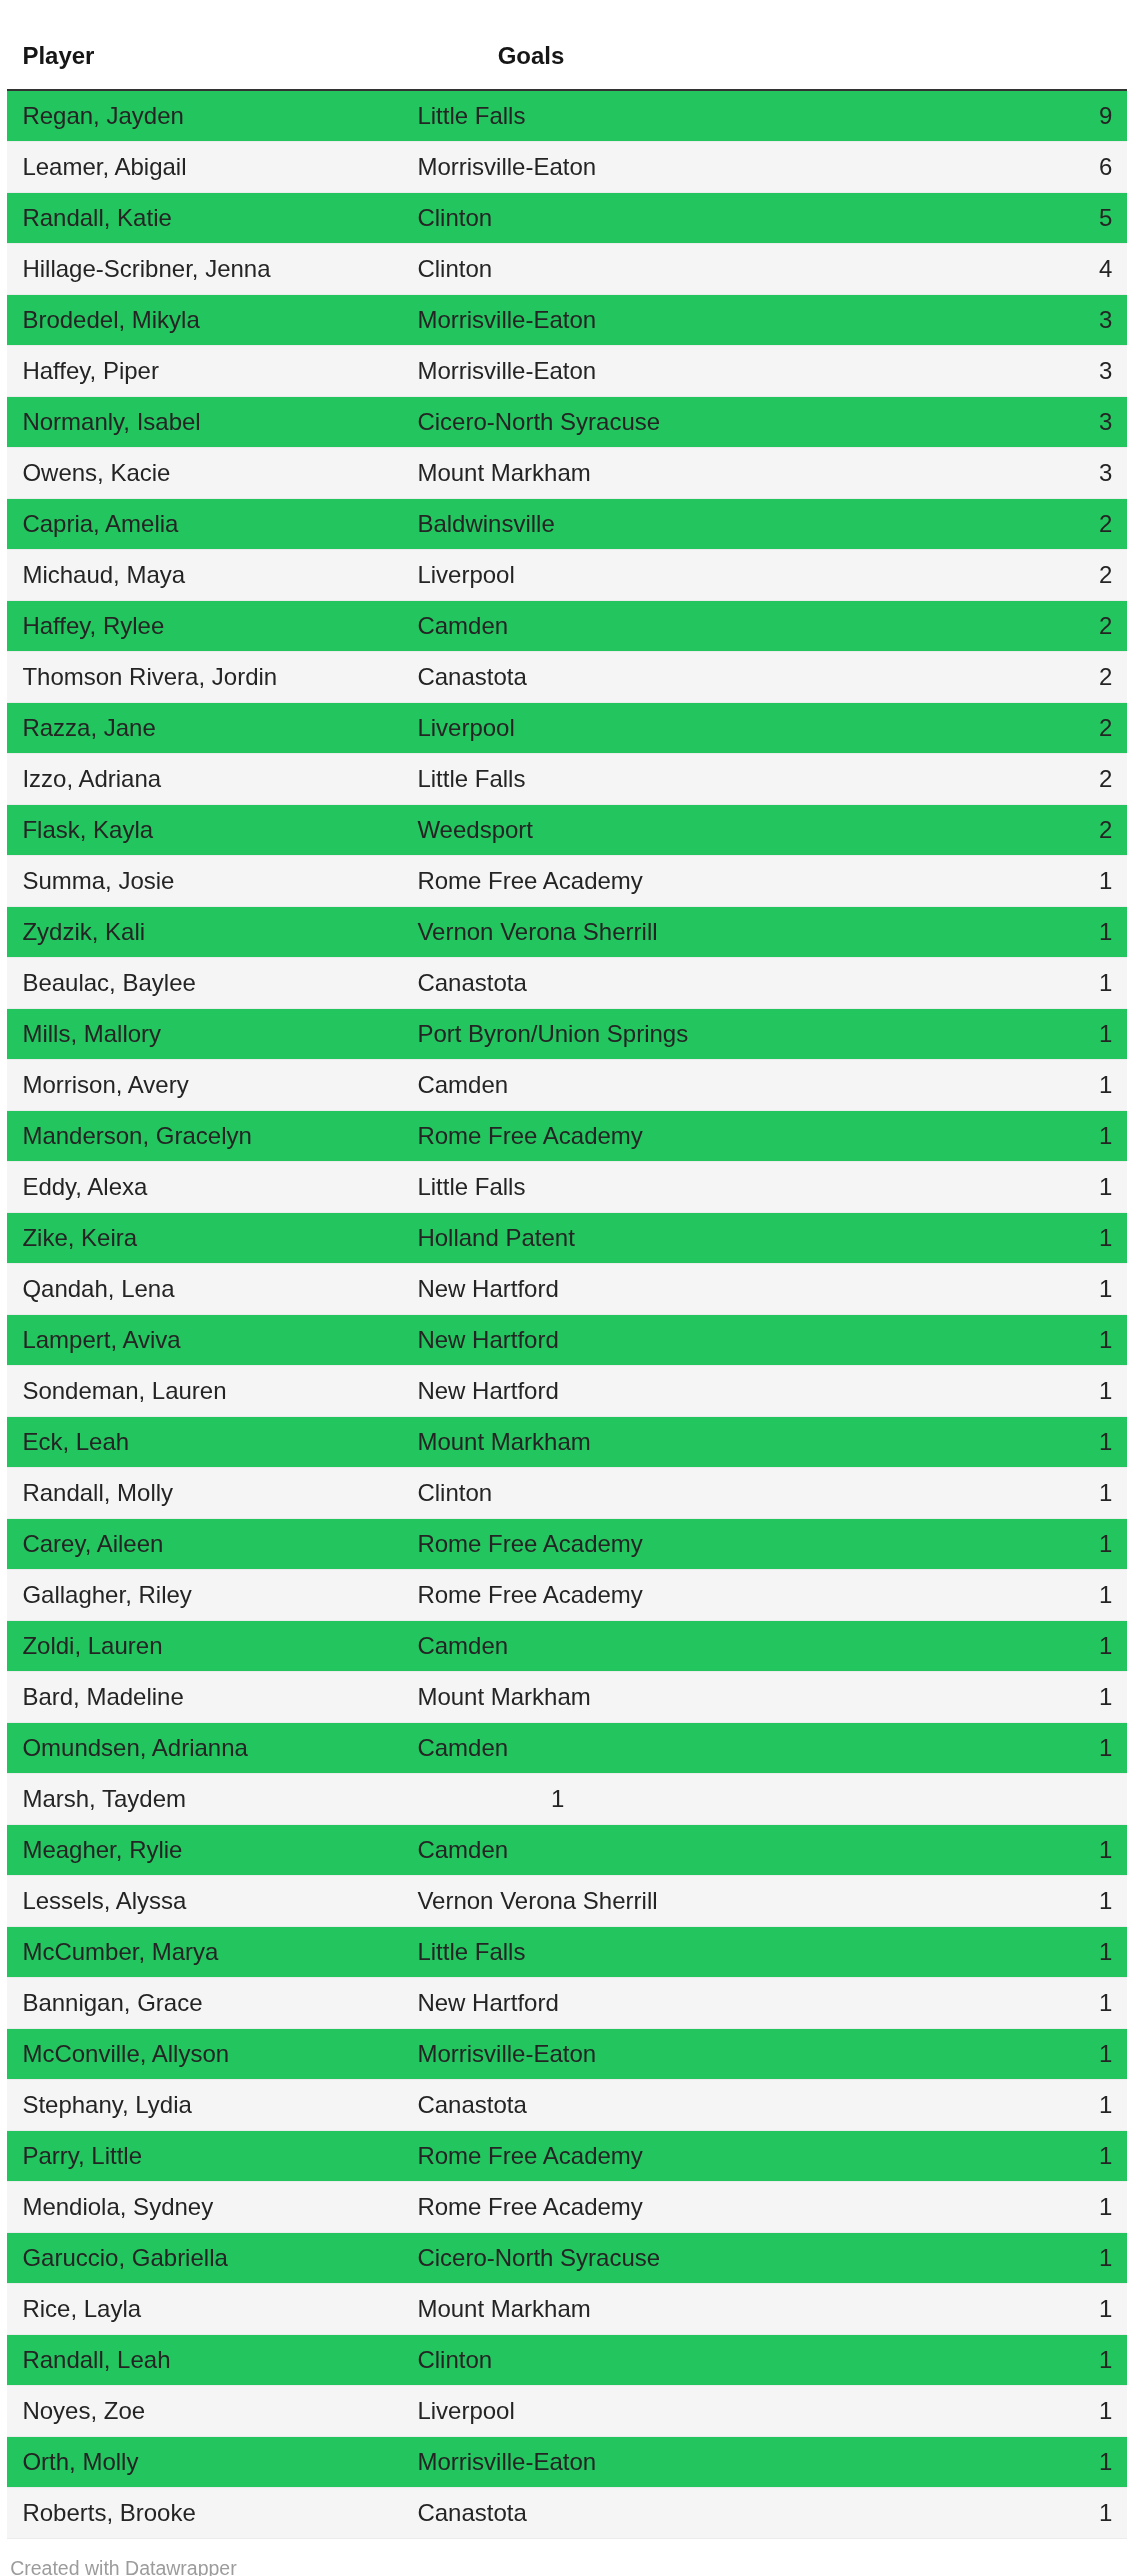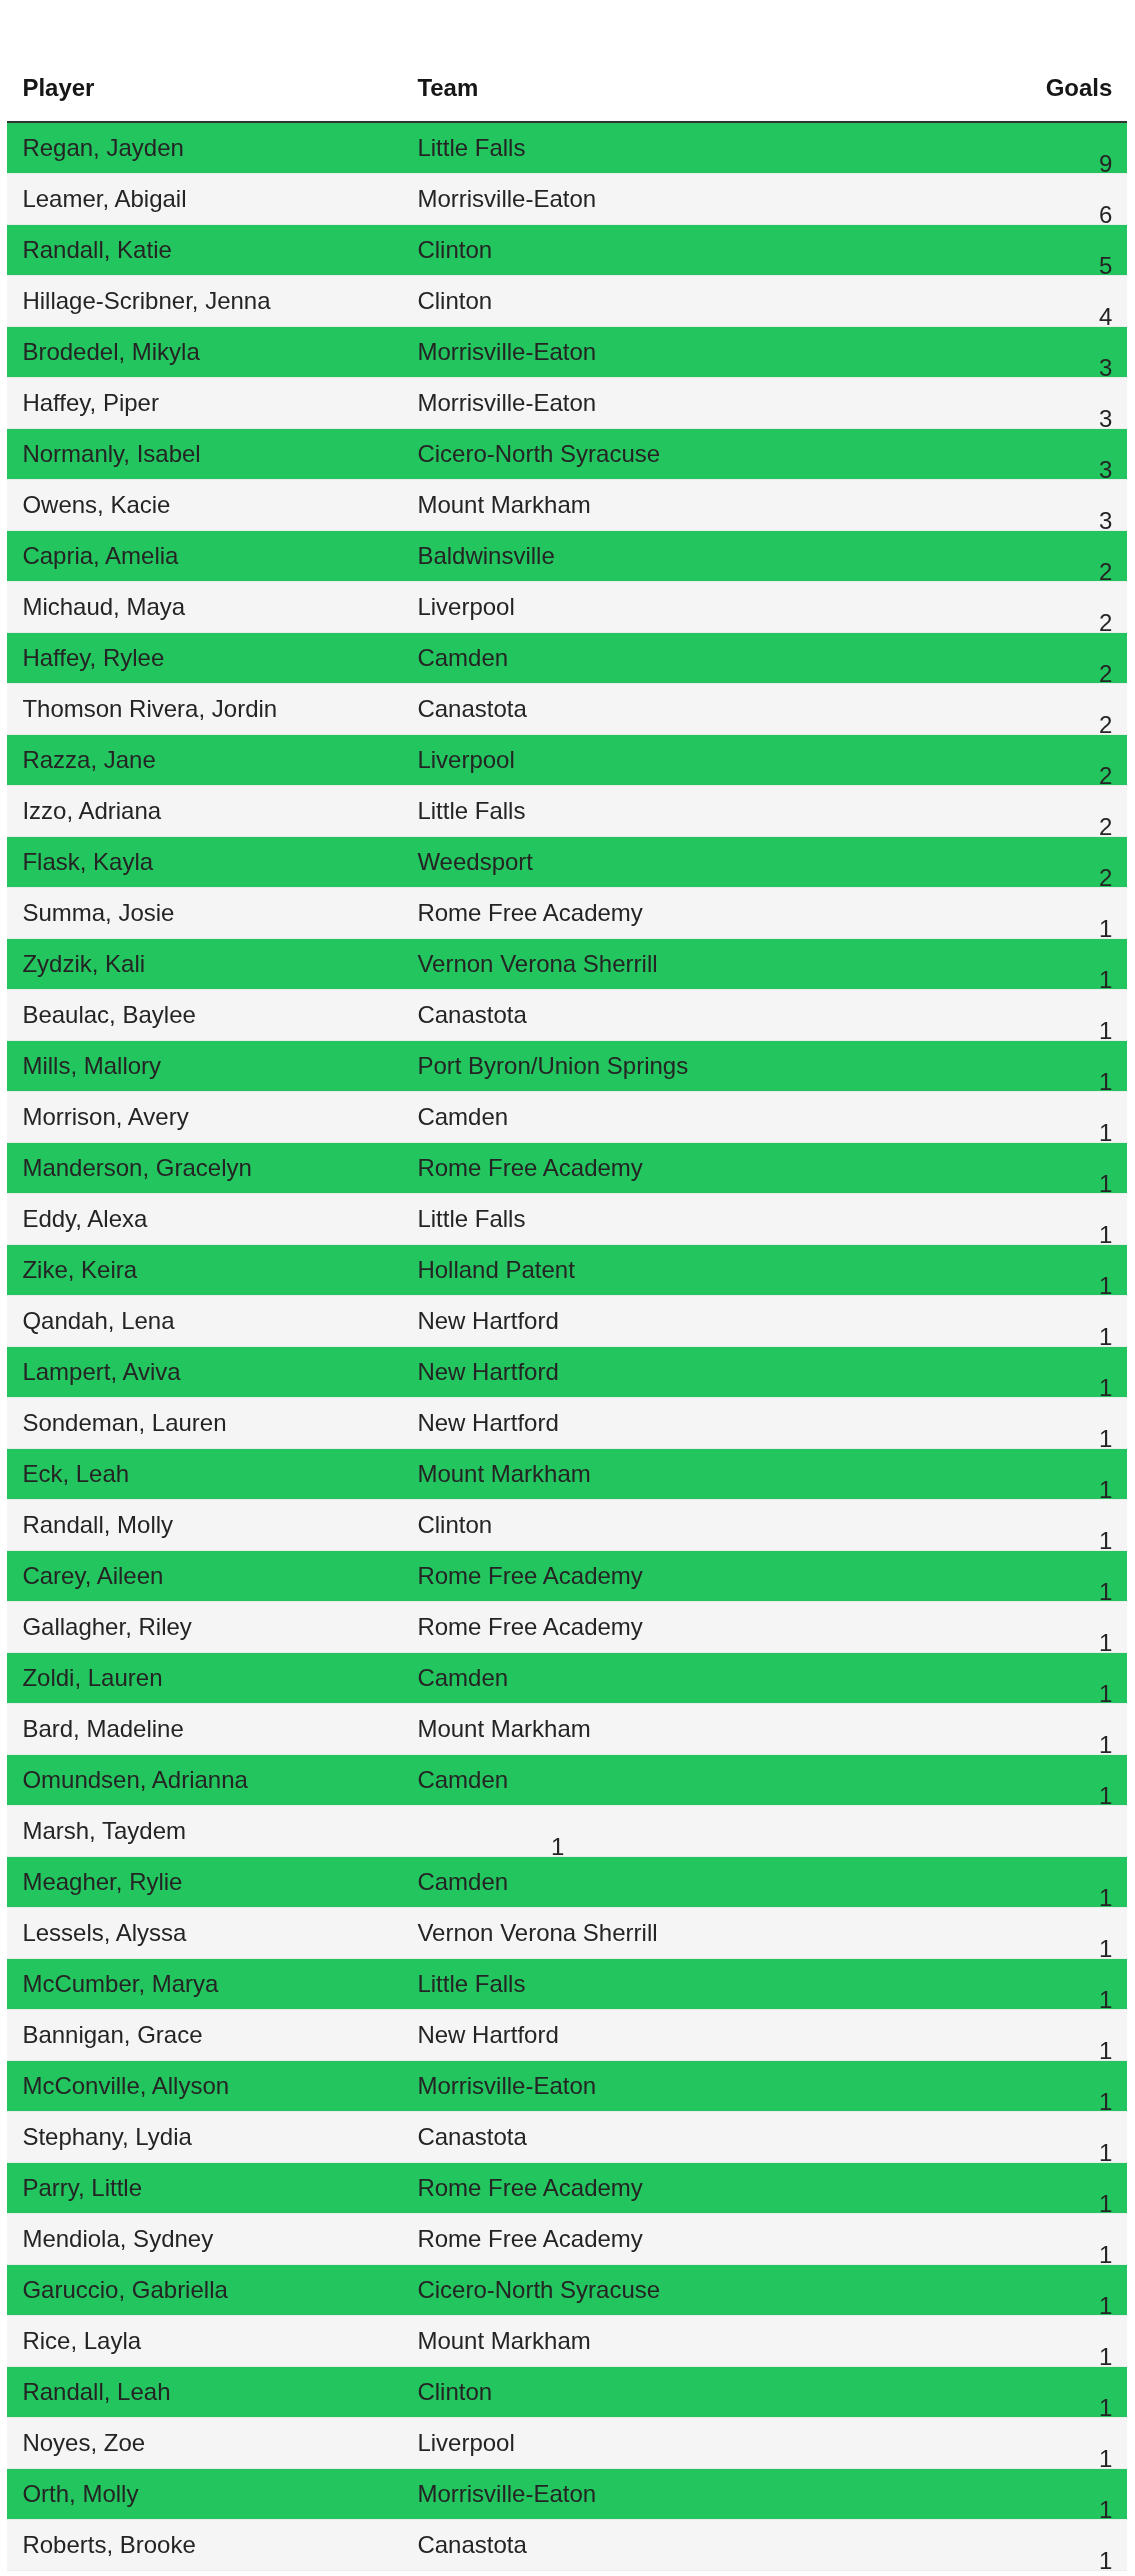--- a/index.html
+++ b/index.html
@@ -16,21 +16,21 @@
     width: 1120px;
   }
   .cell {
     padding: 0 15px;
     box-sizing: border-box;
     white-space: nowrap;
     overflow: hidden;
   }
   .col-player { flex: 0 0 395px; }
   .col-team   { flex: 1 1 auto; }
-  .col-goals  { flex: 0 0 177px; text-align: right; font-variant-numeric: tabular-nums; margin-top: 32px; }
+  .col-goals  { flex: 0 0 177px; text-align: right; font-variant-numeric: tabular-nums; }
 
   .thead {
     display: flex;
     align-items: flex-end;
     padding-top: 42px;
     padding-bottom: 18.6px;
     border-bottom: 2.8px solid #333333;
     font-size: 24px;
     font-weight: 700;
     line-height: 1.2;
@@ -58,21 +58,20 @@
     line-height: 1.3;
     color: #9c9c9c;
   }
 </style>
 </head>
 <body>
 
 <div class="container">
   <div class="thead">
     <div class="cell col-player">Player</div>
-    <div class="cell col-team">Team</div>
     <div class="cell col-goals">Goals</div>
   </div>
   <div class="tbody">
       <div class="trow">
         <div class="cell col-player">Regan, Jayden</div>
         <div class="cell col-team">Little Falls</div>
         <div class="cell col-goals">9</div>
       </div>
       <div class="trow">
         <div class="cell col-player">Leamer, Abigail</div>

